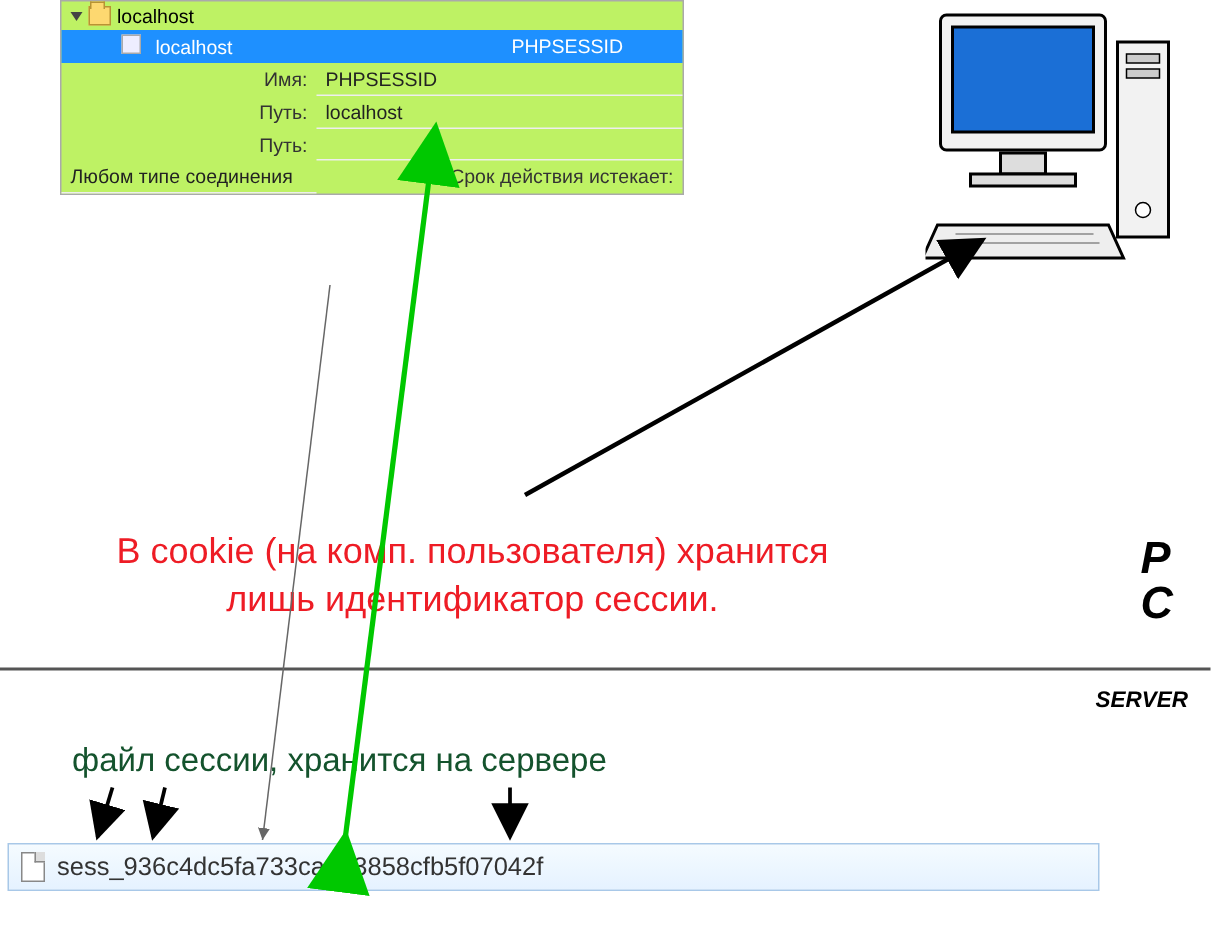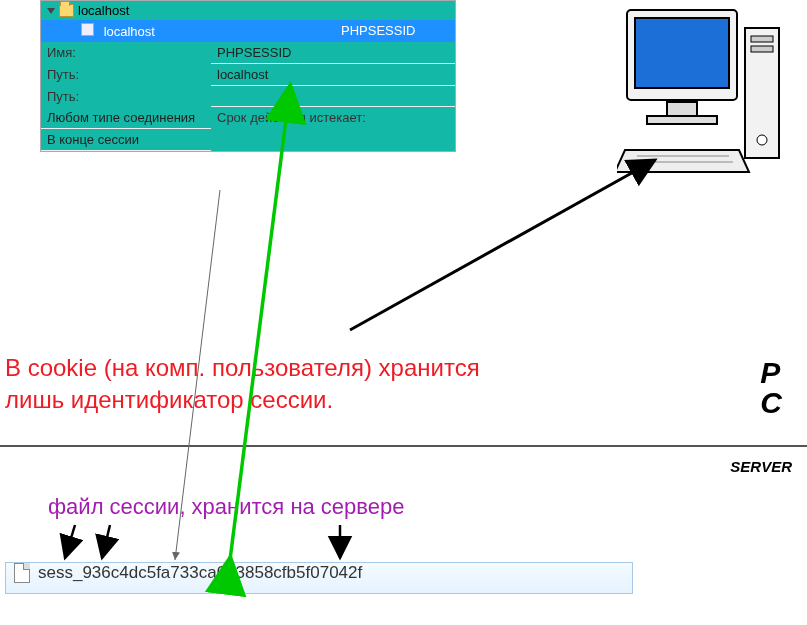--- a/index.html
+++ b/index.html
@@ -10,21 +10,21 @@
     position: relative;
     background: #fff;
     overflow: hidden;
   }
   .cookie-panel {
     position: absolute;
     left: 40px;
     top: 0;
     width: 416px;
     border: 1px solid #aaa;
-    background: #14b8a6;
+    background: #bef264;
     font-size: 13px;
   }
   .tree-row {
     display: flex;
     align-items: center;
     padding: 2px 4px;
     gap: 4px;
   }
   .tree-row .folder {
     width: 15px; height: 13px;
@@ -62,20 +62,21 @@
     background: #eef;
     display: inline-block;
     margin-right: 6px;
   }
   .props {
     display: grid;
     grid-template-columns: 170px 1fr;
     font-size: 13px;
   }
   .props .label {
+    text-align: right;
     padding: 3px 6px;
     color: #333;
   }
   .props .value {
     padding: 3px 6px;
     color: #222;
     border-bottom: 1px solid #eee;
   }
   .computer-icon {
     position: absolute;
@@ -108,38 +109,39 @@
     border-top: 2px solid #555;
   }
   .red-text {
     position: absolute;
     left: 5px;
     top: 352px;
     width: 620px;
     font-size: 24px;
     color: #ee1c25;
     line-height: 1.35;
-    text-align: left;
+    text-align: center;
   }
   .file-caption {
     position: absolute;
     left: 48px;
     top: 494px;
     font-size: 22px;
-    color: #a21caf;
+    color: #14532d;
   }
   .session-file {
     position: absolute;
     left: 5px;
     top: 562px;
-    width: 628px;
+    width: 728px;
     height: 32px;
     border: 1px solid #a8c8e8;
     background: linear-gradient(#f5fbff, #e5f2ff);
     display: flex;
+    align-items: center;
     padding: 0 8px;
     font-size: 17px;
     color: #333;
     gap: 8px;
   }
   .session-file .file-icon {
     width: 16px; height: 20px;
     border: 1px solid #888;
     background: #fff;
     position: relative;
@@ -178,21 +180,20 @@
   </div>
   <div class="props">
     <div class="label">Имя:</div>
     <div class="value">PHPSESSID</div>
     <div class="label">Путь:</div>
     <div class="value">localhost</div>
     <div class="label">Путь:</div>
     <div class="value"></div>
     <div class="value">Любом типе соединения</div>
     <div class="label">Срок действия истекает:</div>
-    <div class="value">В конце сессии</div>
   </div>
 </div>
 
 <div class="computer-icon">
   <svg viewBox="0 0 170 180">
 
     <rect x="128" y="28" width="34" height="130" fill="#f2f2f2" stroke="#000" stroke-width="2"></rect>
     <rect x="134" y="36" width="22" height="6" fill="#ccc" stroke="#000"></rect>
     <rect x="134" y="46" width="22" height="6" fill="#ccc" stroke="#000"></rect>
     <circle cx="145" cy="140" r="5" fill="#fff" stroke="#000"></circle>

